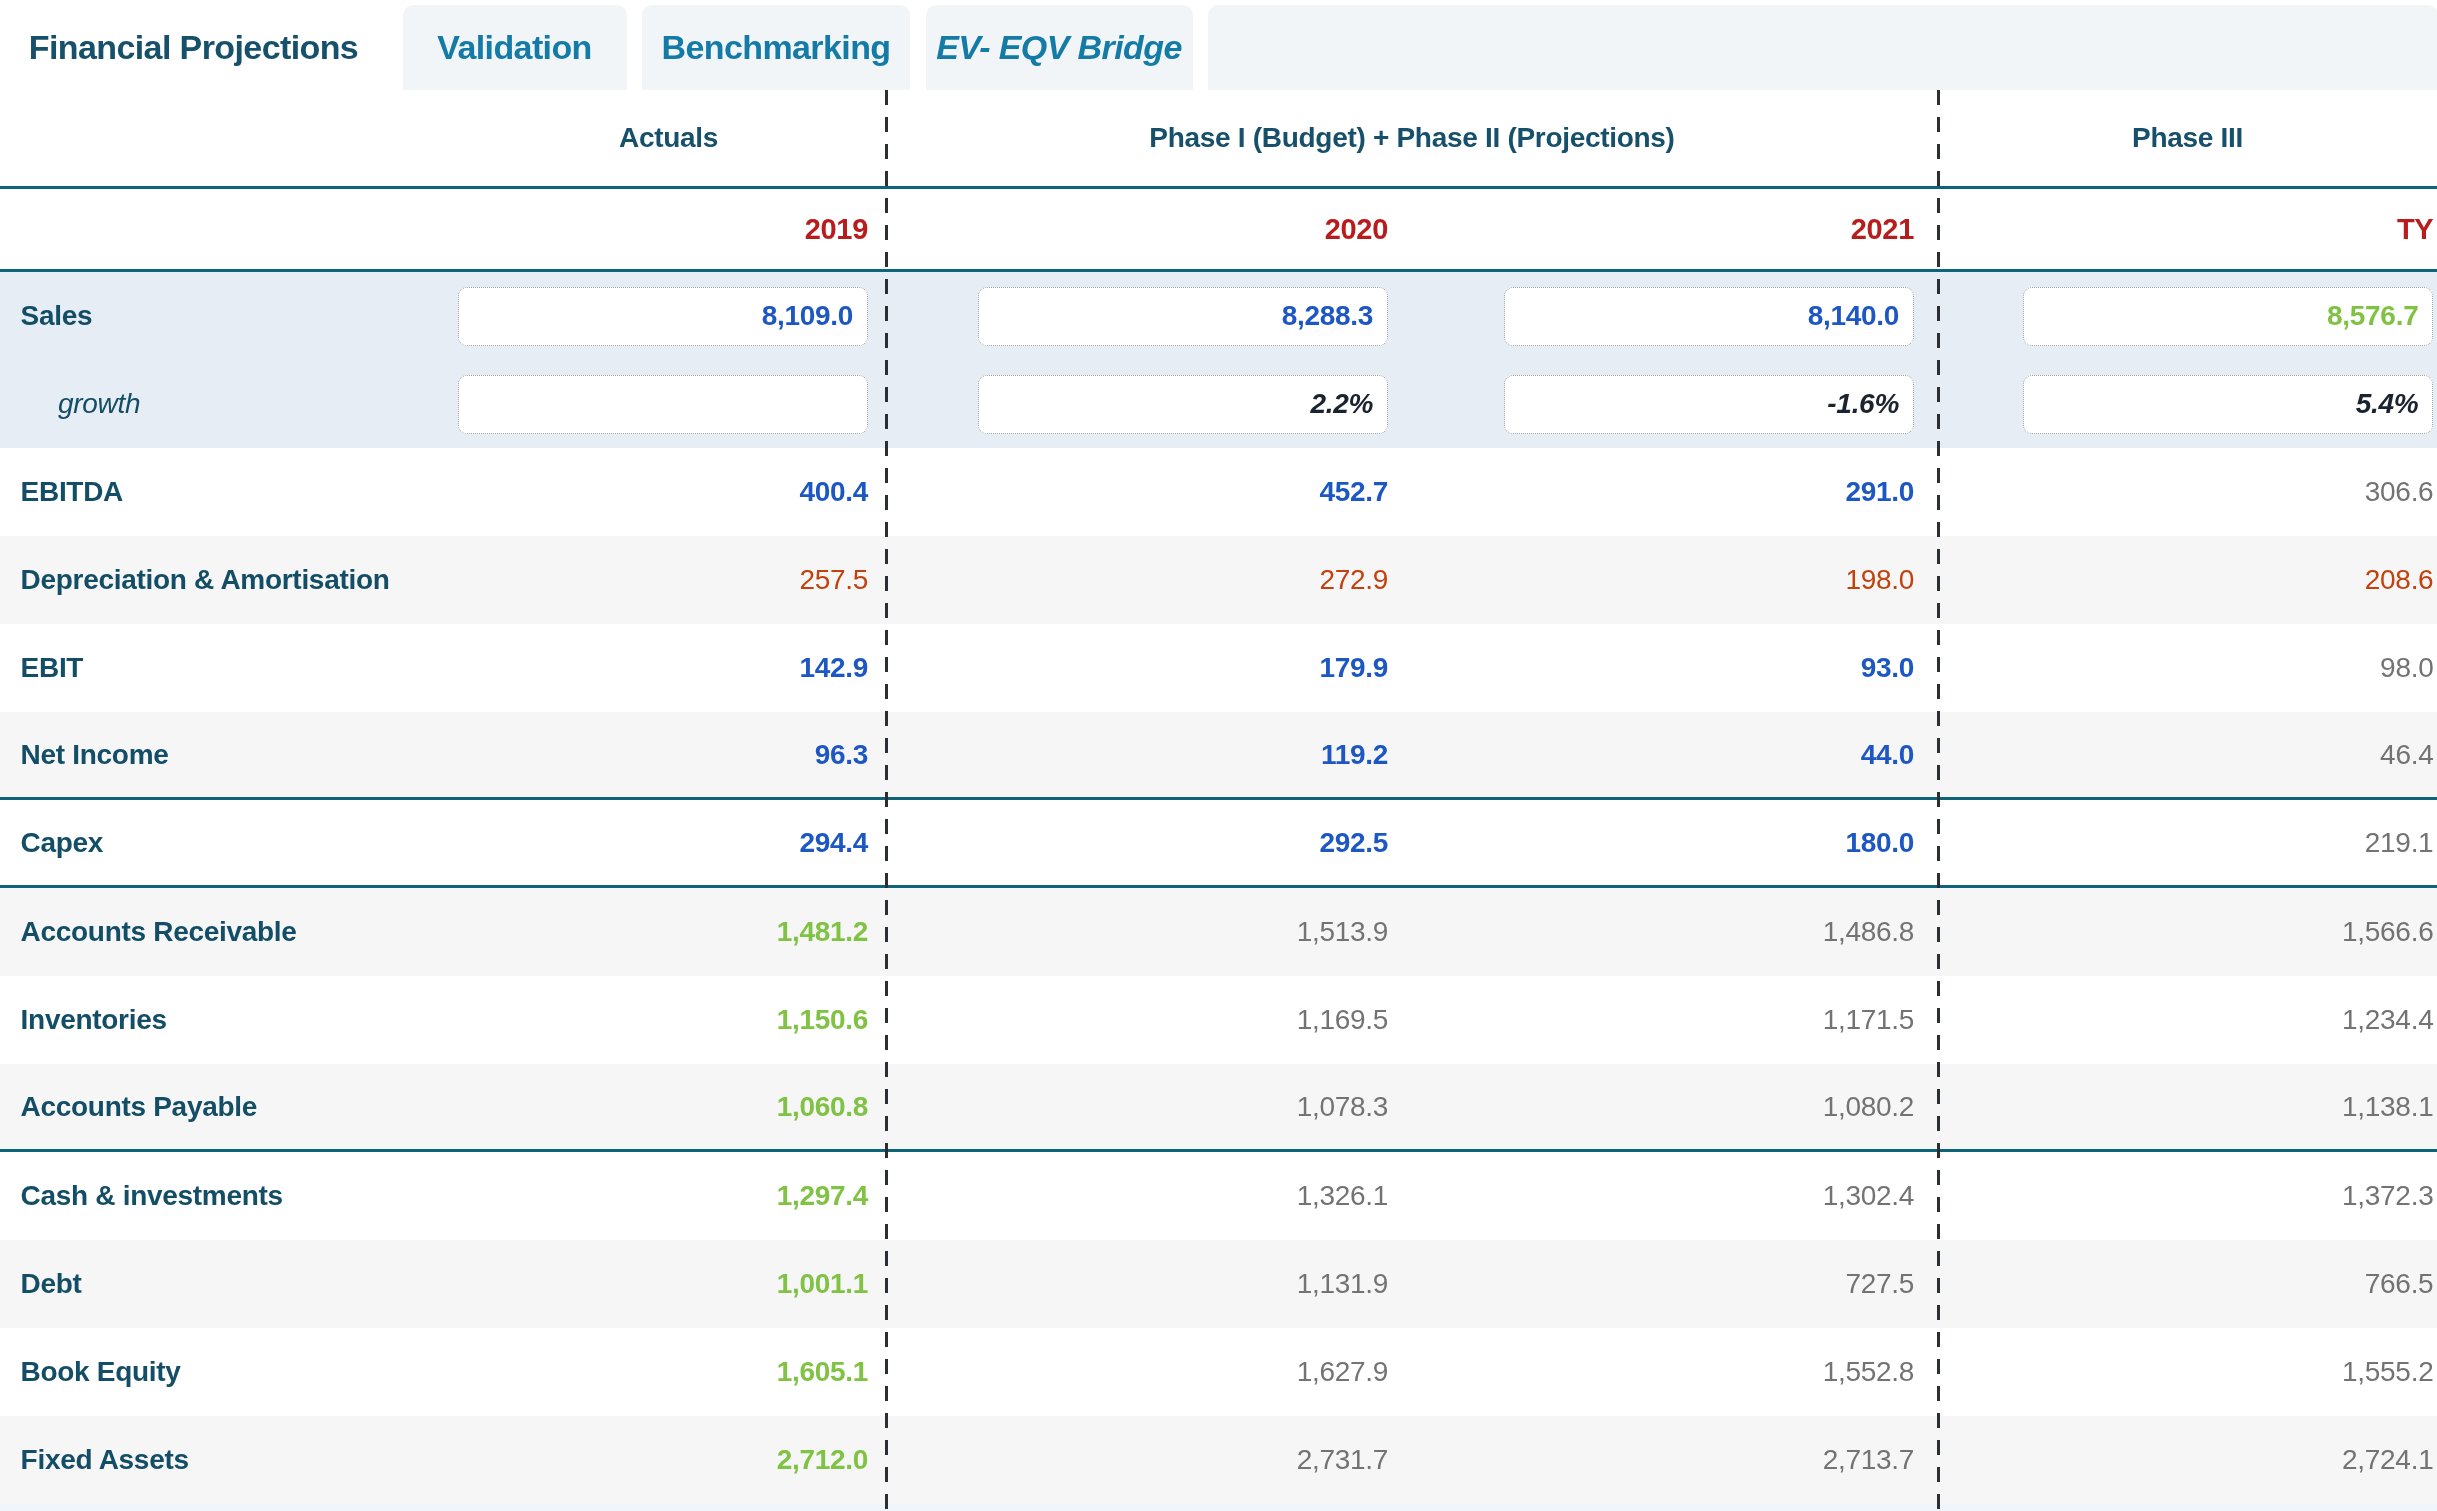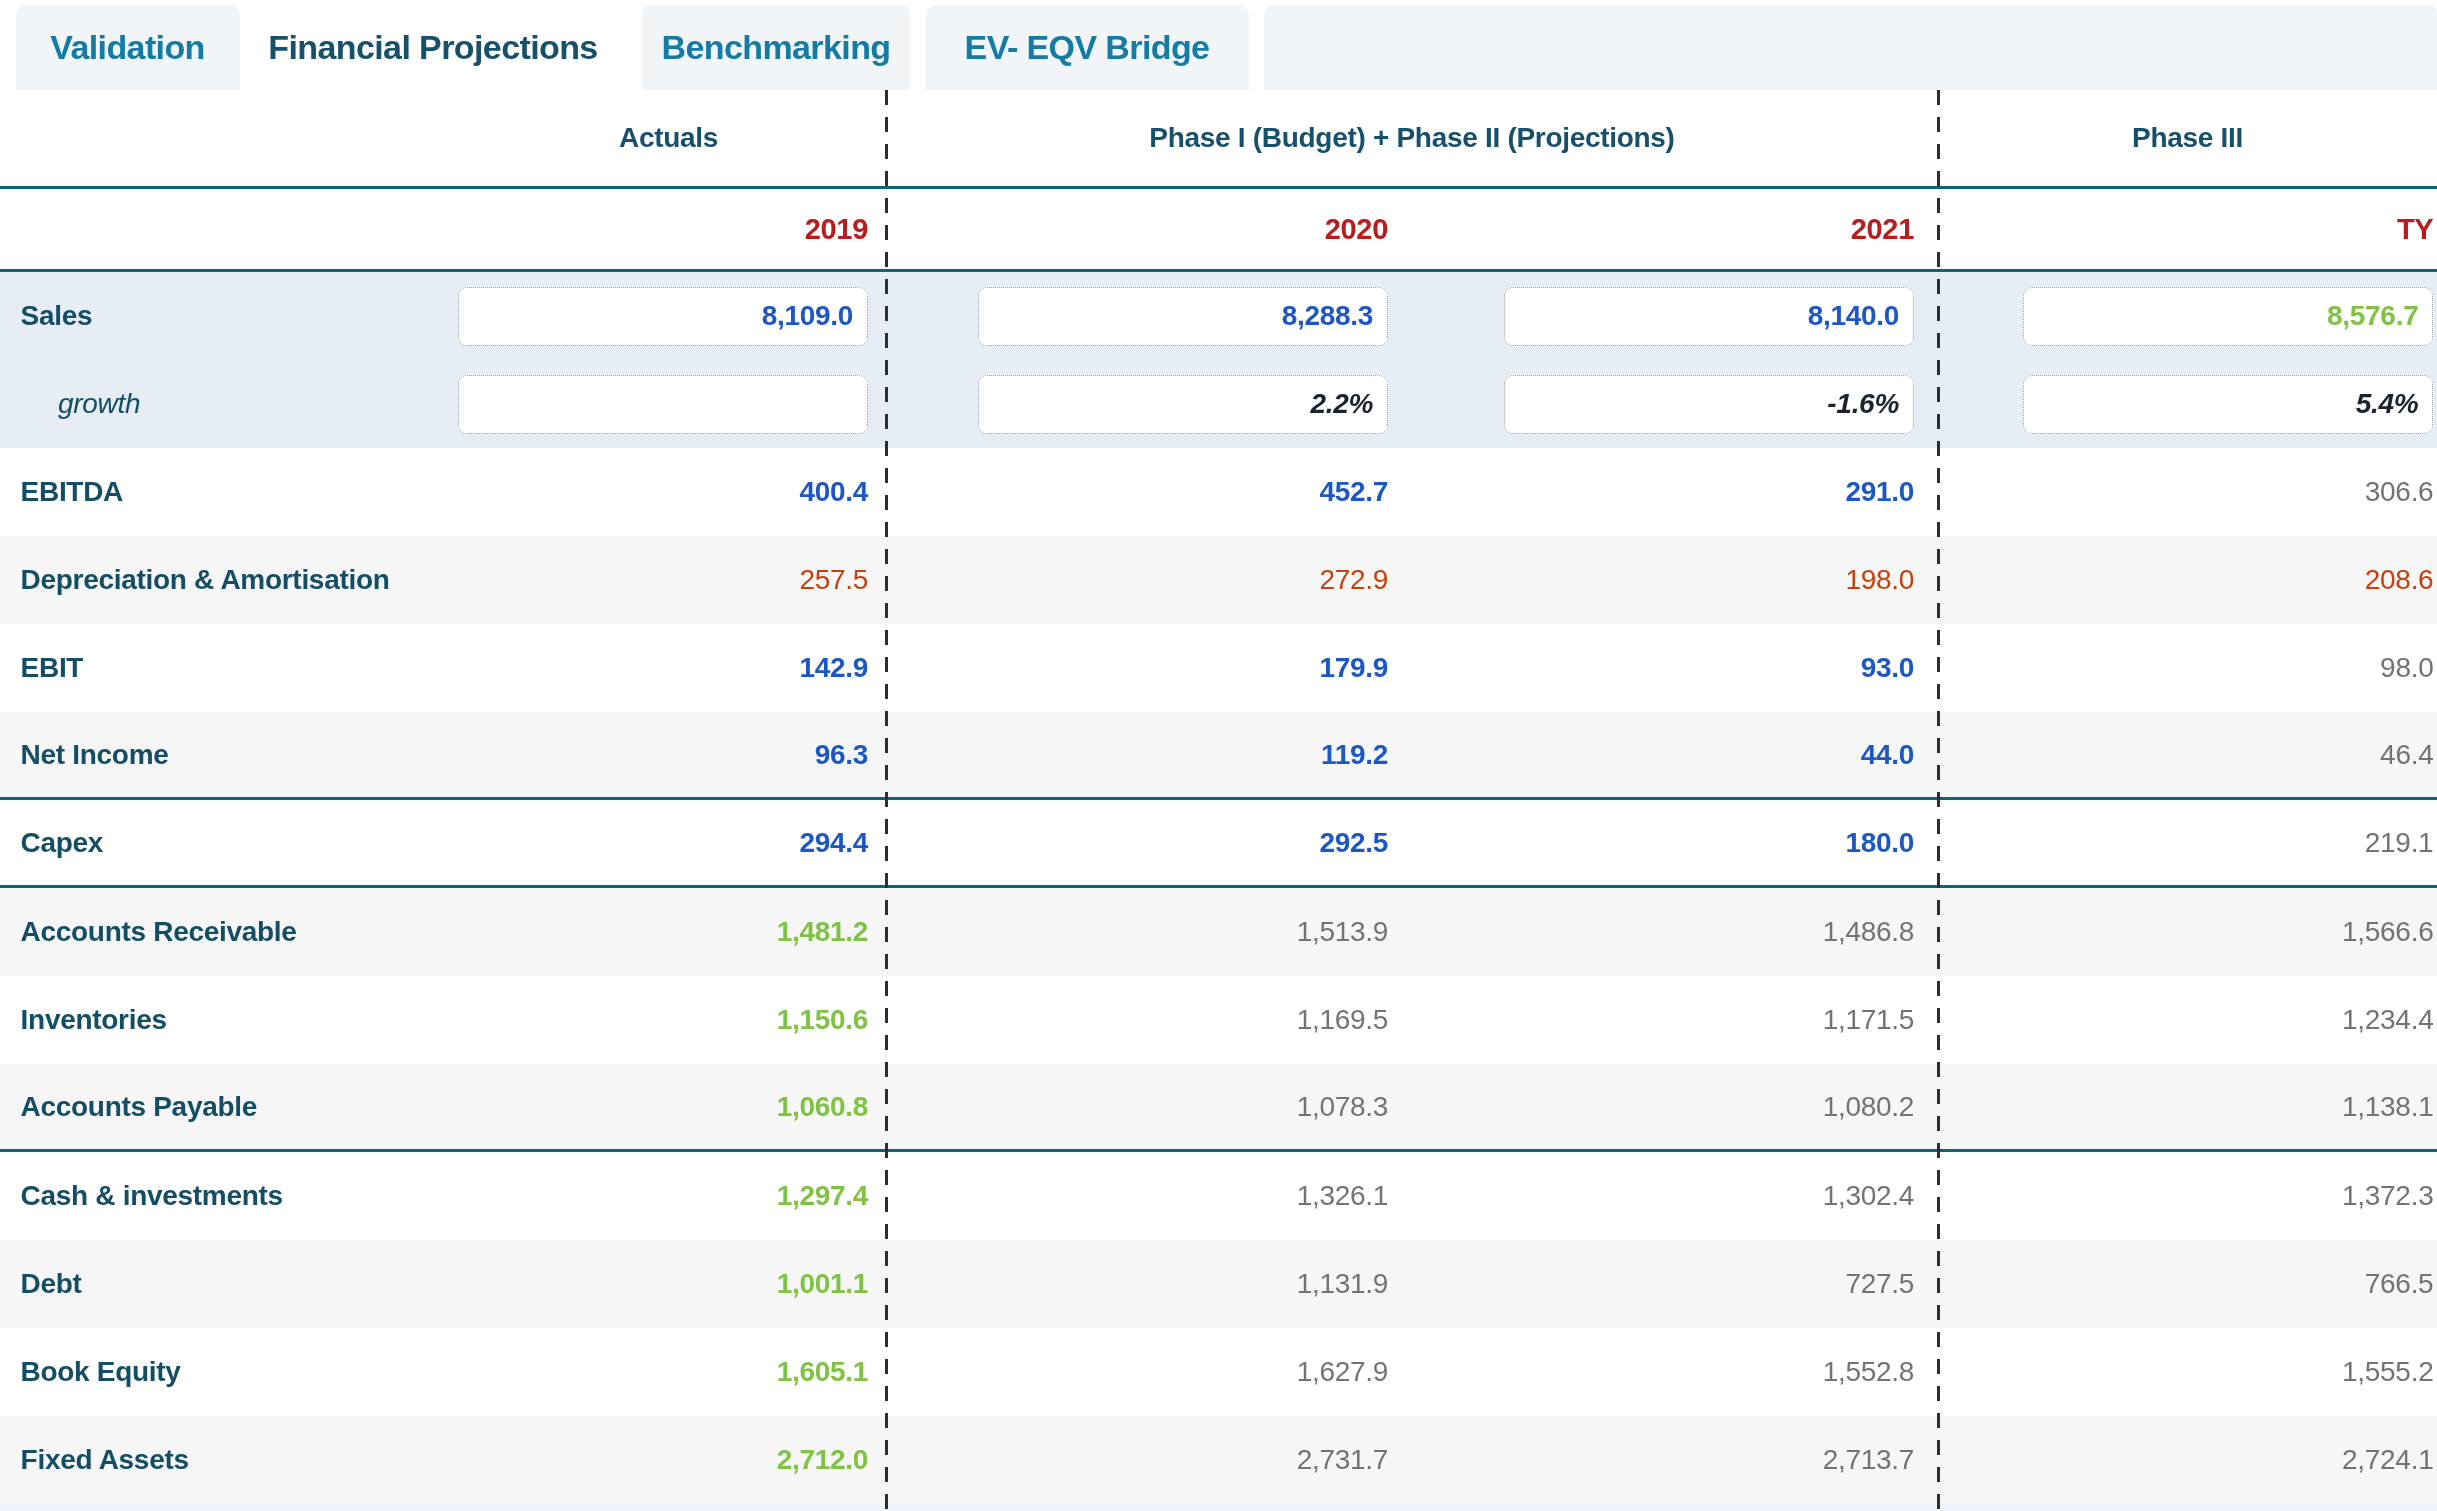--- a/index.html
+++ b/index.html
@@ -18,21 +18,21 @@
   .tab{
     background:#f1f5f8;border-radius:10.3px 10.3px 0 0;
     display:flex;align-items:center;justify-content:center;
     font-size:34px;font-weight:700;letter-spacing:-0.6px;
     color:#137ba6;cursor:pointer;flex:0 0 auto;
   }
   .tab.active{background:#ffffff;color:#17506a;}
   .tab-1{width:387px;}
   .tab-2{width:224px;margin-left:15.5px;}
   .tab-3{width:268px;margin-left:15.5px;}
-  .tab-4{width:323px;margin-left:15.5px;}
+  .tab-4{width:267px;margin-left:15.5px;font-style:italic;}
   .tab-fill{flex:1 1 auto;margin-left:15.5px;background:#f1f5f8;border-radius:10.3px 10.3px 0 0;}
 
   
   .phase-row{
     display:grid;grid-template-columns:451px 435px 1052px 499px;
     height:99px;box-sizing:border-box;border-bottom:3.2px solid #0e6478;
     background:#ffffff;
   }
   .phase-cell{
     display:flex;align-items:center;justify-content:center;
@@ -93,22 +93,22 @@
   }
   .dash1{left:885px;}
   .dash2{left:1937px;}
 </style>
 </head>
 <body>
 
 <div class="screen">
 
   <div class="tabbar" id="tabbar">
+      <div class="tab tab-1 active">Financial Projections</div>
       <div class="tab tab-2">Validation</div>
-      <div class="tab tab-1 active">Financial Projections</div>
       <div class="tab tab-3">Benchmarking</div>
       <div class="tab tab-4">EV- EQV Bridge</div>
       <div class="tab-fill"></div>
     </div>
 
   <div class="phase-row">
     <div class="phase-cell"></div>
     <div class="phase-cell">Actuals</div>
     <div class="phase-cell">Phase I (Budget) + Phase II (Projections)</div>
     <div class="phase-cell">Phase III</div>

